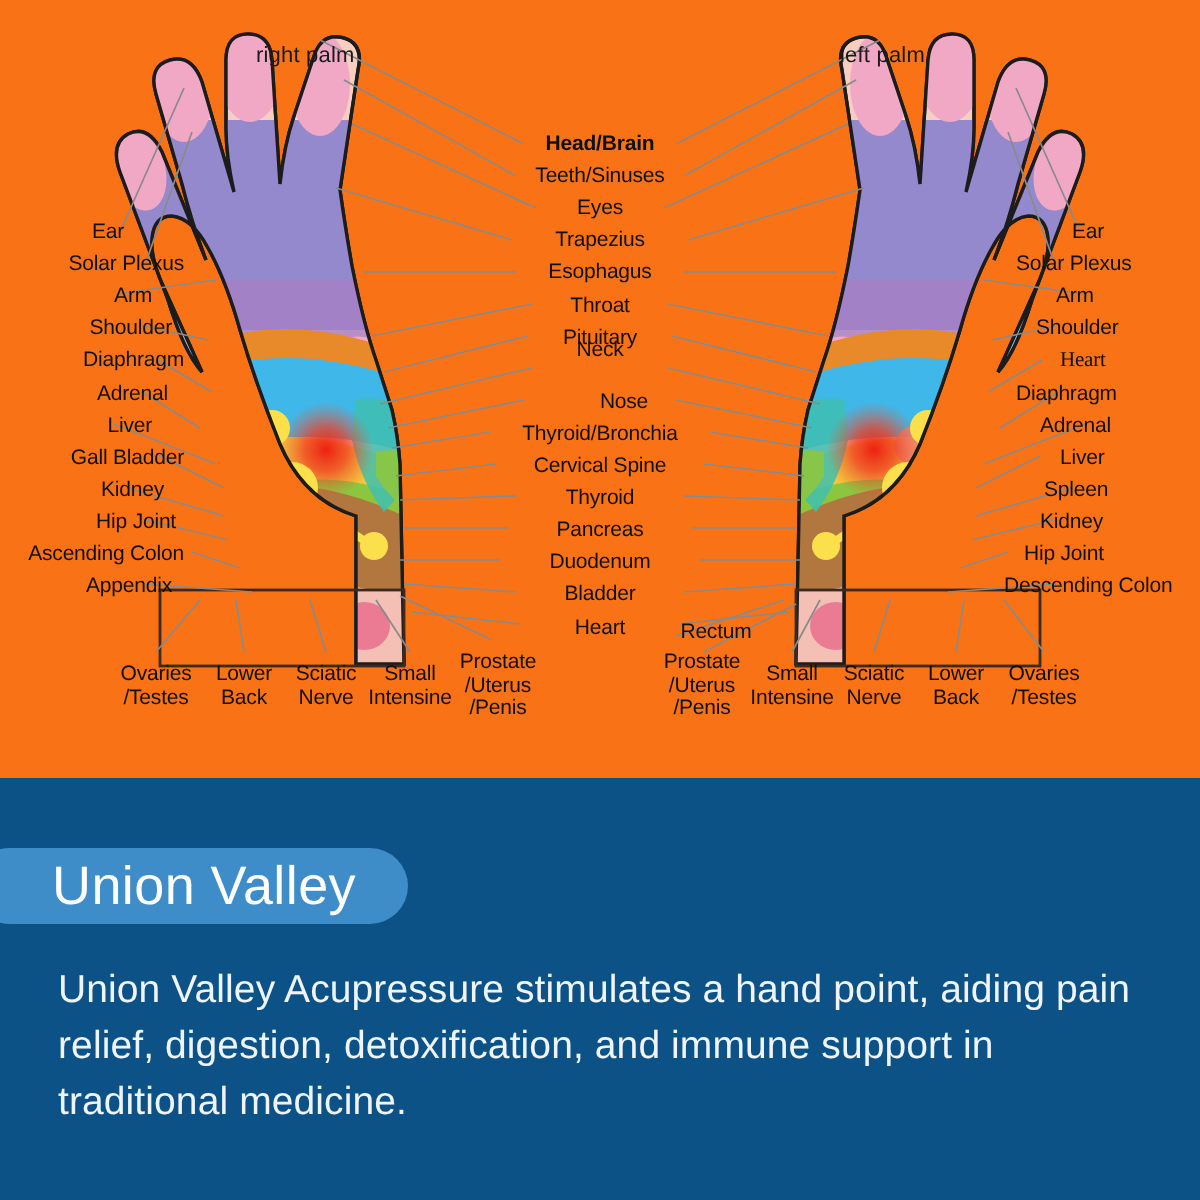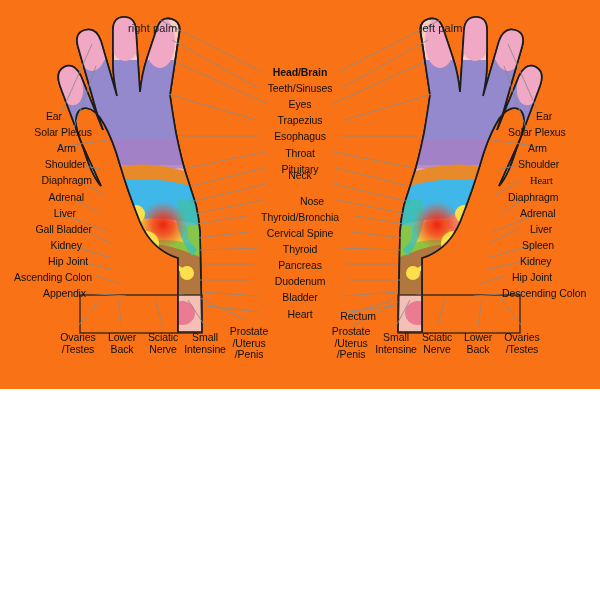--- a/index.html
+++ b/index.html
@@ -411,14 +411,20 @@
           <div>Lower</div>
           <div>Back</div>
         </div>
         <div class="lbl c multi" style="left: 522px; top: 332px;">
           <div>Ovaries</div>
           <div>/Testes</div>
         </div>
       </div>
   </div>
 
+  <div id="footer">
+    <div id="pill">
+      <span id="pill-text">Union Valley</span>
+    </div>
+    <div id="footer-body">Union Valley Acupressure stimulates a hand point, aiding pain relief, digestion, detoxification, and immune support in traditional medicine.</div>
+  </div>
 
 </div>
 
 </body></html>

